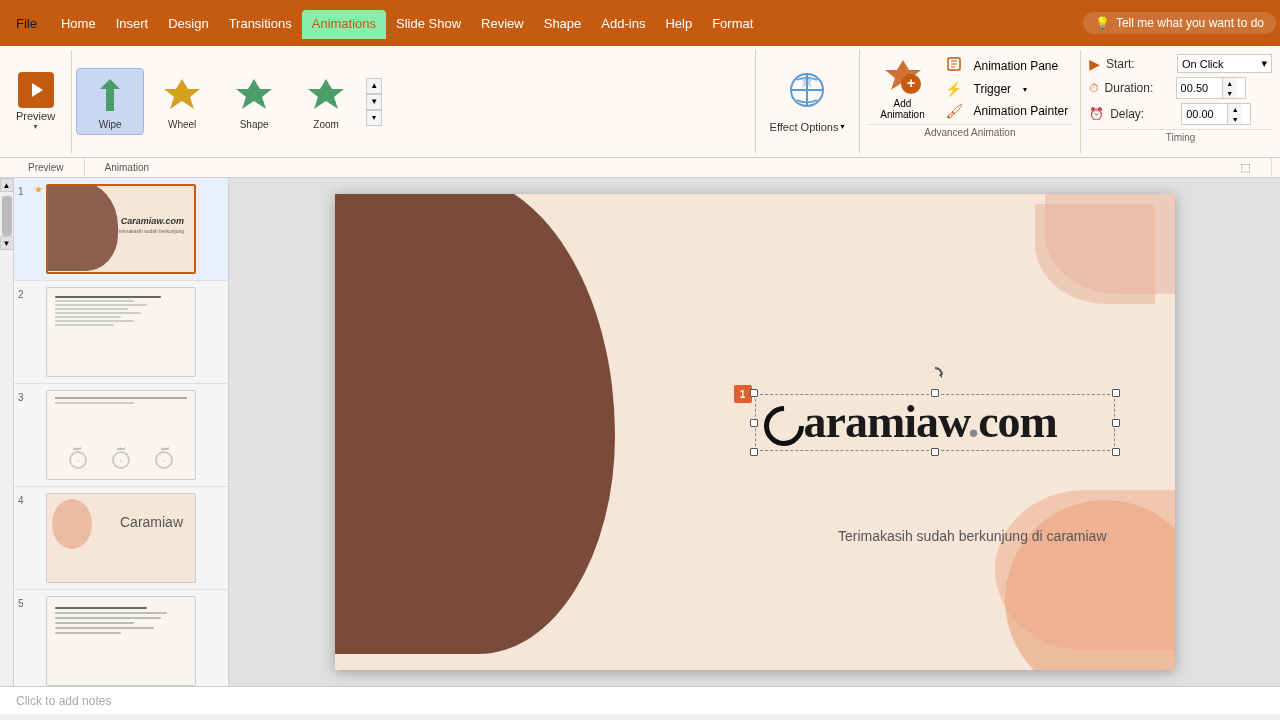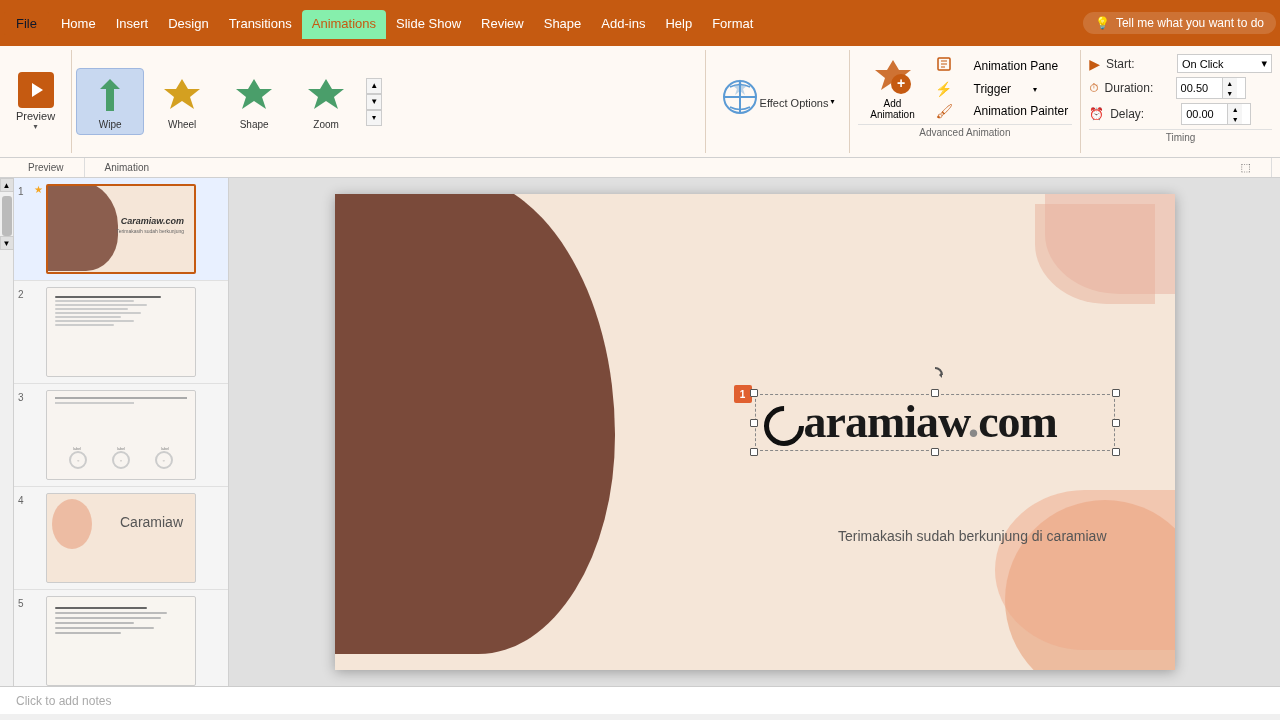--- a/index.html
+++ b/index.html
@@ -154,21 +154,21 @@
       display: flex;
       flex-direction: column;
       align-items: center;
       justify-content: center;
       padding: 0 10px;
       border-right: 1px solid #e0d0c0;
       min-width: 90px;
     }
     .effect-btn {
       display: flex;
-      flex-direction: row;
+      flex-direction: column;
       align-items: center;
       cursor: pointer;
       padding: 4px;
     }
     .effect-icon {
       font-size: 36px;
       color: #5b9bd5;
     }
     .effect-label { font-size: 11px; color: #333; margin-top: 2px; }
     .effect-arrow { font-size: 8px; }
@@ -197,21 +197,21 @@
     .add-anim-label { font-size: 10px; text-align: center; }
     .adv-right {
       display: flex;
       flex-direction: column;
       gap: 2px;
       justify-content: center;
     }
     .adv-btn {
       display: flex;
       align-items: center;
-      gap: 20px;
+      gap: 10px;
       cursor: pointer;
       padding: 2px 4px;
       font-size: 12px;
       border-radius: 2px;
     }
     .adv-btn-icon { font-size: 14px; color: #c55a11; width: 18px; }
 
     
     .timing-group {
       display: flex;

